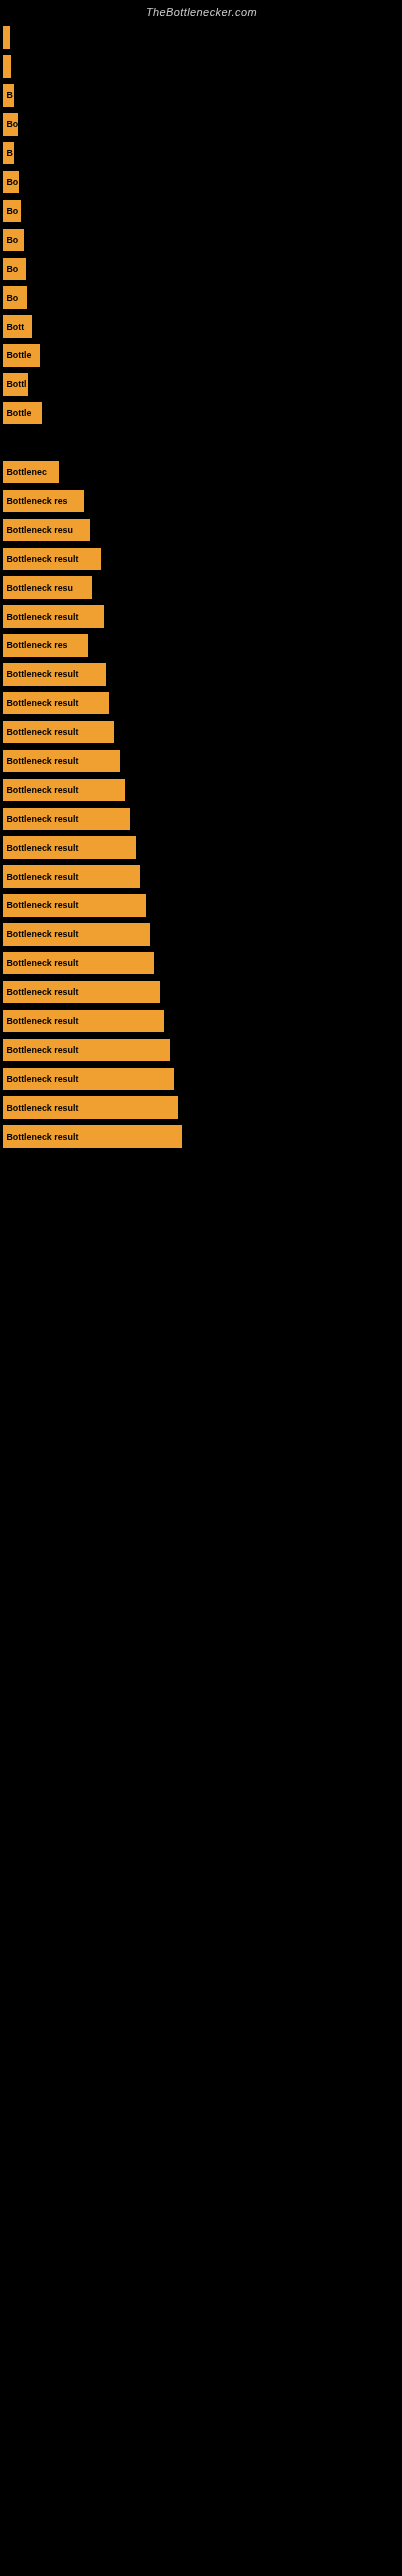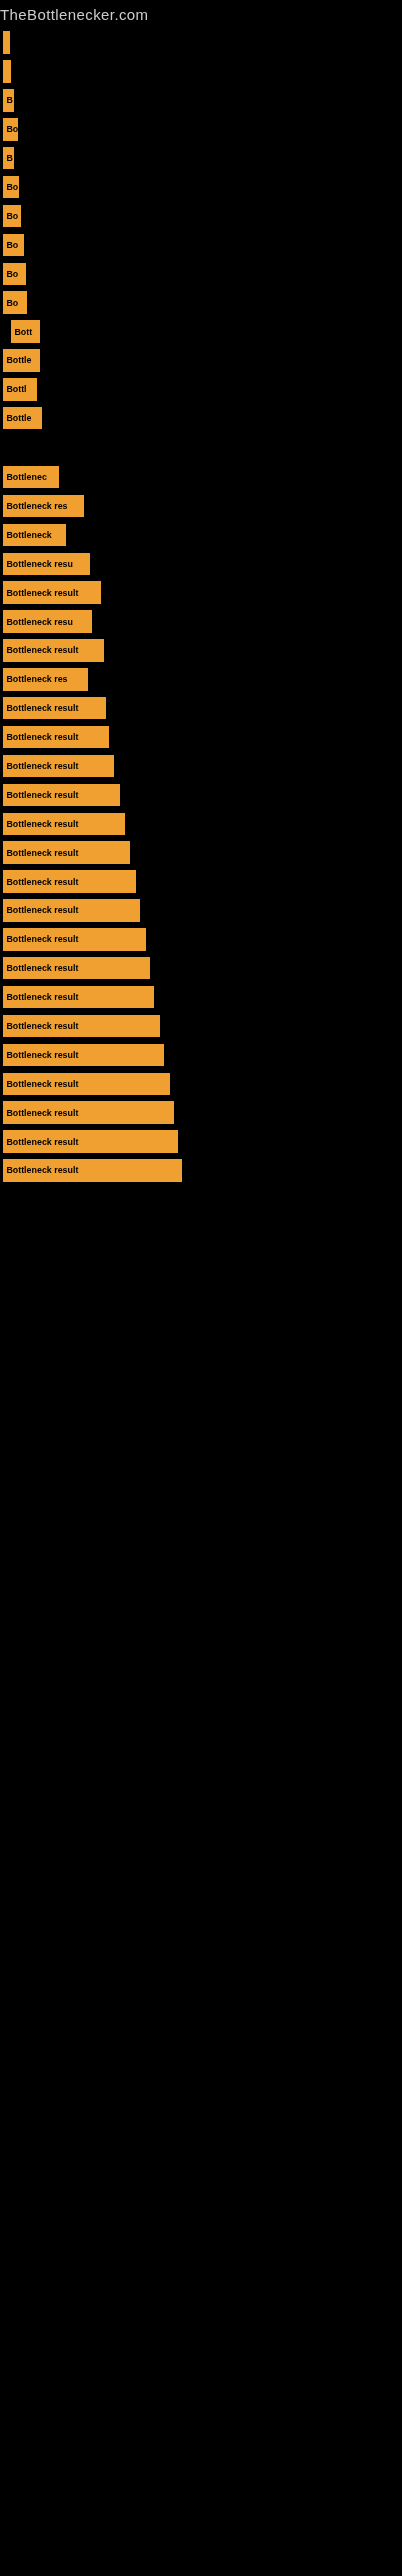--- a/index.html
+++ b/index.html
@@ -5,24 +5,25 @@
     * { margin: 0; padding: 0; box-sizing: border-box; }
     body {
       background-color: #000;
       width: 403px;
       min-height: 2576px;
       font-family: Arial, sans-serif;
       position: relative;
     }
     .site-title {
       color: #ccc;
-      font-size: 15px;
-      text-align: left;
+      font-size: 11px;
+      text-align: center;
       padding: 6.4px 0 3.2px 0;
       letter-spacing: 0.4px;
+      font-style: italic;
     }
     .bar {
       background-color: #f0a030;
       height: 22.5px;
       display: flex;
       align-items: center;
       padding-left: 3.2px;
       color: #000;
       font-size: 8.9px;
       font-weight: bold;
@@ -63,39 +64,36 @@
     <div class="row-wrapper">
       <div class="bar" style="width: 21px;">Bo</div>
     </div>
     <div class="row-wrapper">
       <div class="bar" style="width: 22.5px;">Bo</div>
     </div>
     <div class="row-wrapper">
       <div class="bar" style="width: 24px;">Bo</div>
     </div>
     <div class="row-wrapper">
-      <div class="bar" style="width: 29px; margin-left: 8px;">Bott</div>
+      <div class="bar" style="width: 29px;">Bott</div>
     </div>
     <div class="row-wrapper">
       <div class="bar" style="width: 37px;">Bottle</div>
     </div>
     <div class="row-wrapper">
-      <div class="bar" style="width: 34px;">Bottl</div>
+      <div class="bar" style="width: 25px;">Bottl</div>
     </div>
     <div class="row-wrapper">
       <div class="bar" style="width: 39px;">Bottle</div>
     </div>
     <div class="row-wrapper">
       <div class="bar" style="width: 56px; margin-top: 30px;">Bottlenec</div>
     </div>
     <div class="row-wrapper">
       <div class="bar" style="width: 81px;">Bottleneck res</div>
-    </div>
-    <div class="row-wrapper">
-      <div class="bar" style="width: 63px;">Bottleneck</div>
     </div>
     <div class="row-wrapper">
       <div class="bar" style="width: 87px;">Bottleneck resu</div>
     </div>
     <div class="row-wrapper">
       <div class="bar" style="width: 98px;">Bottleneck result</div>
     </div>
     <div class="row-wrapper">
       <div class="bar" style="width: 89px;">Bottleneck resu</div>
     </div>

